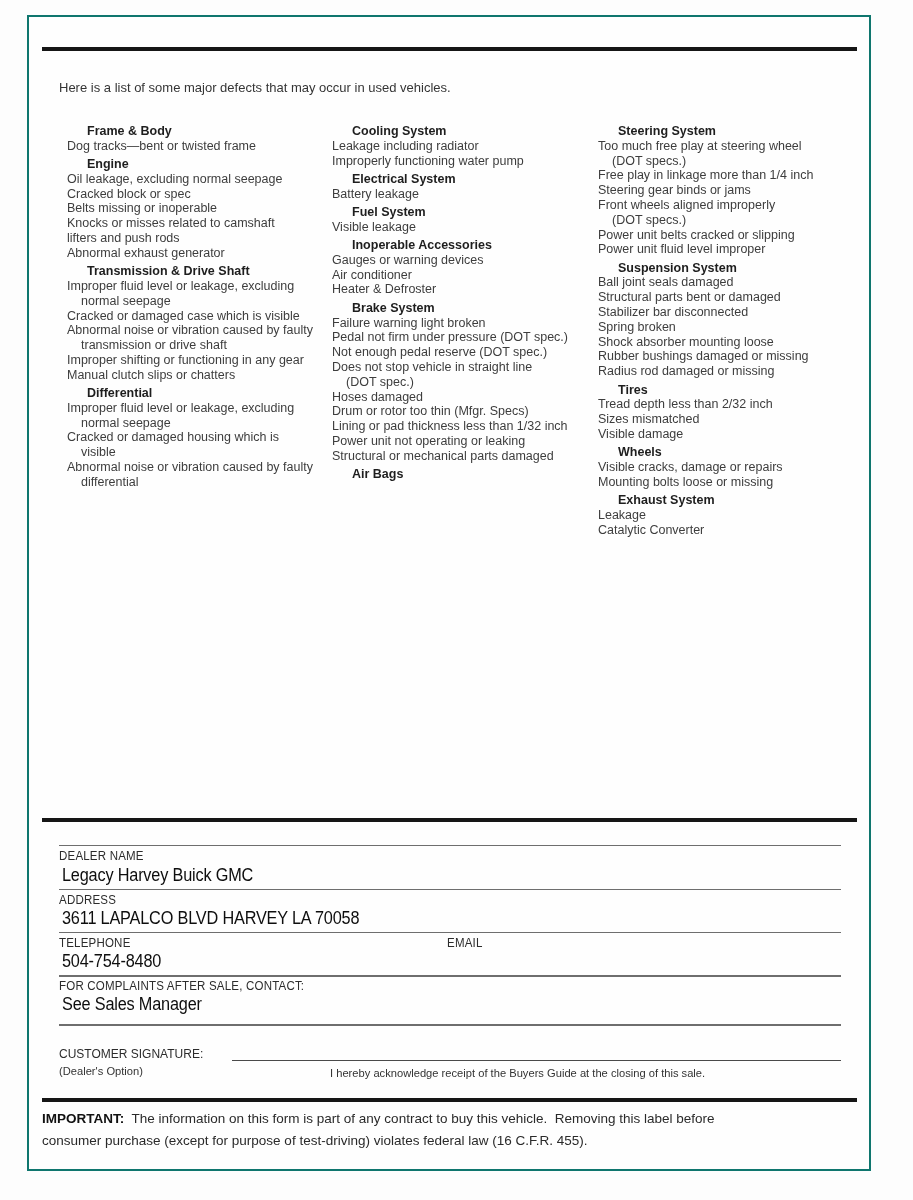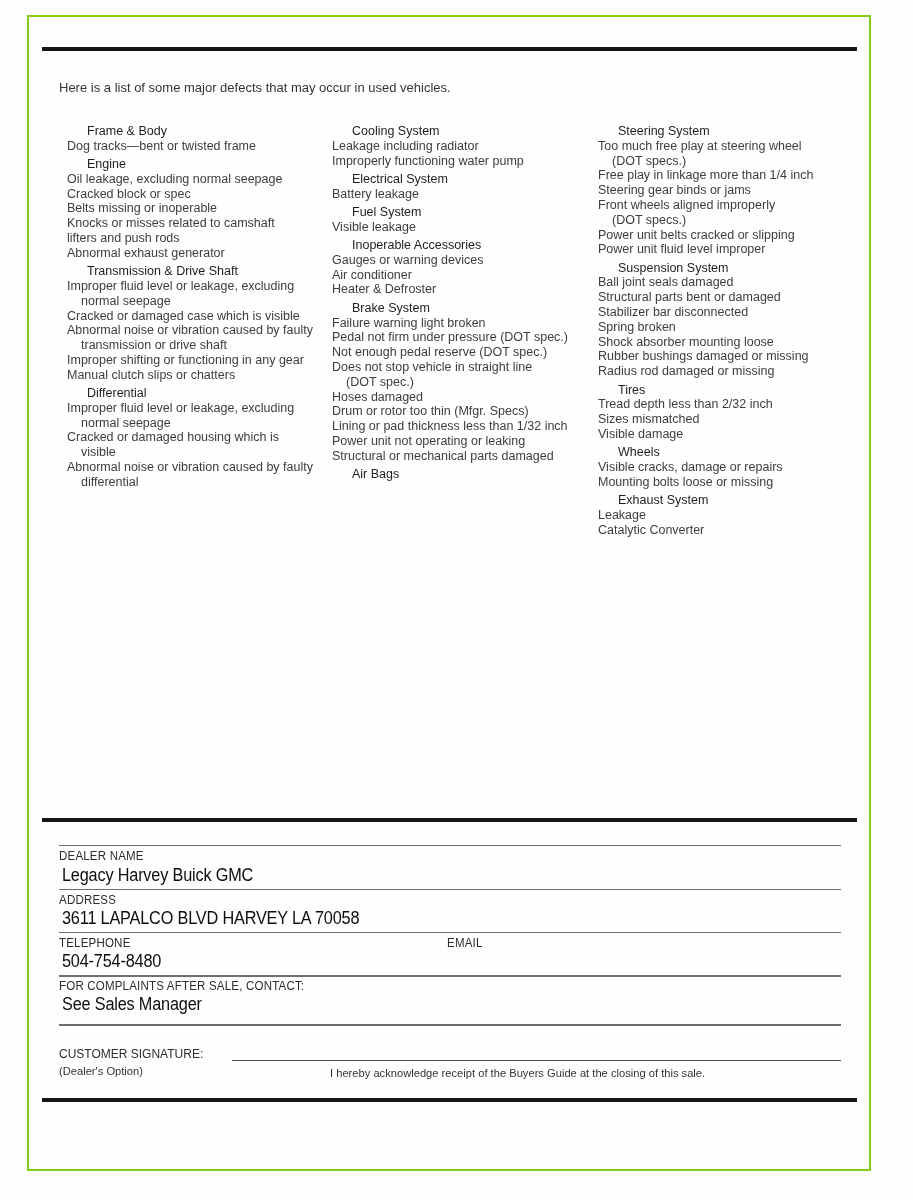--- a/index.html
+++ b/index.html
@@ -1,25 +1,25 @@
 <!DOCTYPE html>
 <html><head>
 <meta charset="utf-8">
 <style>
   html,body{margin:0;padding:0;background:#fdfdfd;}
   #canvas{position:relative;width:913px;height:1200px;background:#fdfdfd;overflow:hidden;
           font-family:"Liberation Sans",sans-serif;color:#3b3b3b;}
   .page{position:absolute;left:27px;top:15px;width:840px;height:1152px;
-        border:2px solid #84cc16;background:#fefefe;}
+        border:2px solid #0f766e;background:#fefefe;}
   .thickline{position:absolute;left:13px;width:815px;height:4px;background:#161616;}
   .hline{position:absolute;left:30px;width:782px;border-top:1px solid #6e6e6e;}
   .intro{position:absolute;left:30px;top:63px;font-size:13px;color:#353535;}
   .cols{position:absolute;left:0;top:107px;}
   .col{position:absolute;top:0;}
-  .col .sec-title{font-size:12.5px;line-height:14.8px;font-weight:normal;color:#1e1e1e;margin-top:3.5px;padding-left:28px;}
+  .col .sec-title{font-size:12.5px;line-height:14.8px;font-weight:bold;color:#1e1e1e;margin-top:3.5px;padding-left:28px;}
   .col .sec-title:first-child{margin-top:0;}
   .col .item{font-size:12.5px;line-height:14.8px;color:#3d3d3d;
              padding-left:22px;text-indent:-14px;white-space:pre-wrap;}
   .col .item.flat{padding-left:8px;text-indent:0;}
   .flabel{position:absolute;font-size:12px;color:#2c2c2c;letter-spacing:.2px;
           transform:scaleX(.96);transform-origin:left top;white-space:nowrap;}
   .fvalue{position:absolute;font-size:17.5px;color:#0e0e0e;letter-spacing:-.2px;
           transform:scaleX(.93);transform-origin:left top;white-space:nowrap;}
   .sig-label{position:absolute;font-size:12.5px;color:#2c2c2c;transform:scaleX(.96);transform-origin:left top;}
   .sig-line{position:absolute;border-top:1px solid #4a4a4a;}
@@ -143,14 +143,16 @@
 
     <div class="hline" style="top:1007px;border-top-width:2px;"></div>
 
     <div class="sig-label" style="left:30px;top:1030px;">CUSTOMER SIGNATURE:</div>
     <div class="sig-line" style="left:203px;top:1043px;width:609px;"></div>
     <div class="small-note" style="left:30px;top:1048px;">(Dealer's Option)</div>
     <div class="small-note" style="left:301px;top:1050px;">I hereby acknowledge receipt of the Buyers Guide at the closing of this sale.</div>
 
     <div class="thickline" style="top:1081px;"></div>
 
+    <div class="footer-imp"><b>IMPORTANT:</b><span>  The information on this form is part of any contract to buy this vehicle.  Removing this label before
+consumer purchase (except for purpose of test-driving) violates federal law (16 C.F.R. 455).</span></div>
   </div>
 </div>
 
 </body></html>

